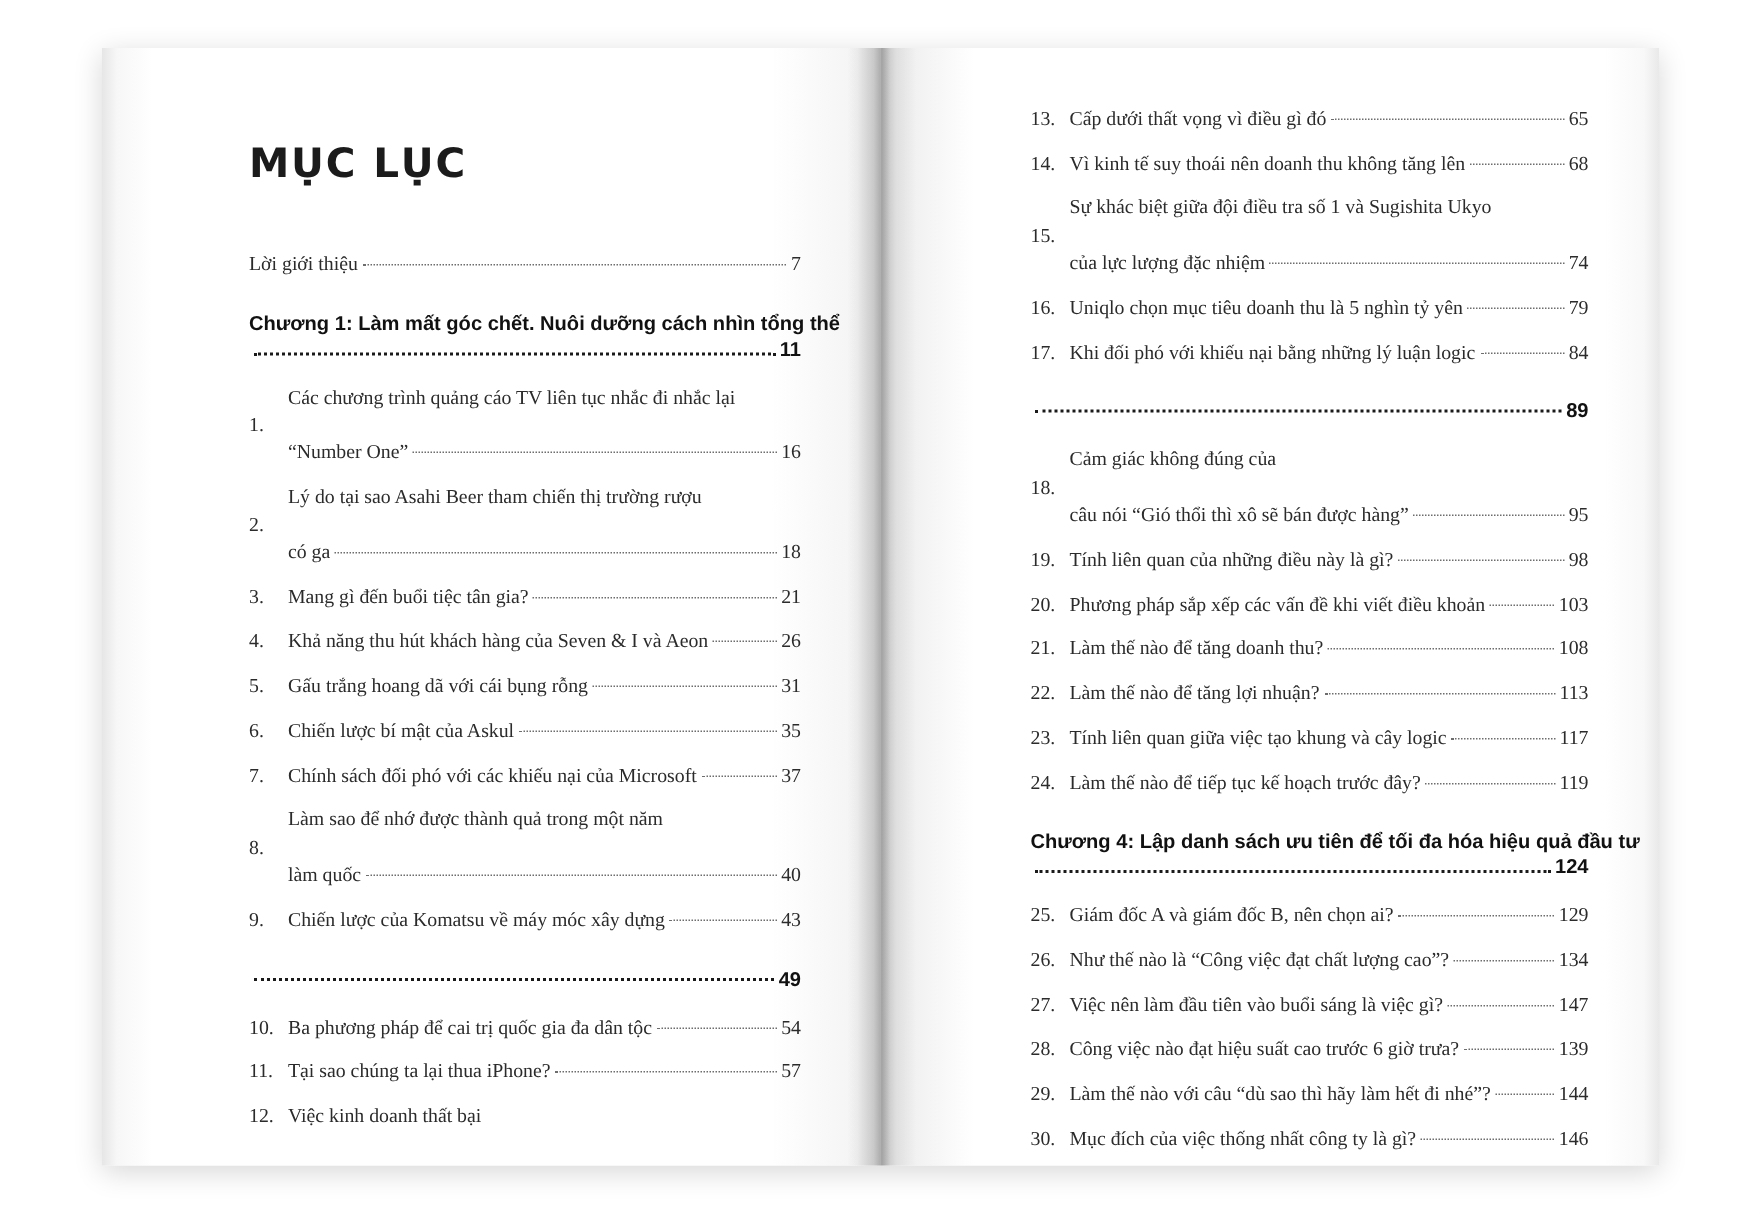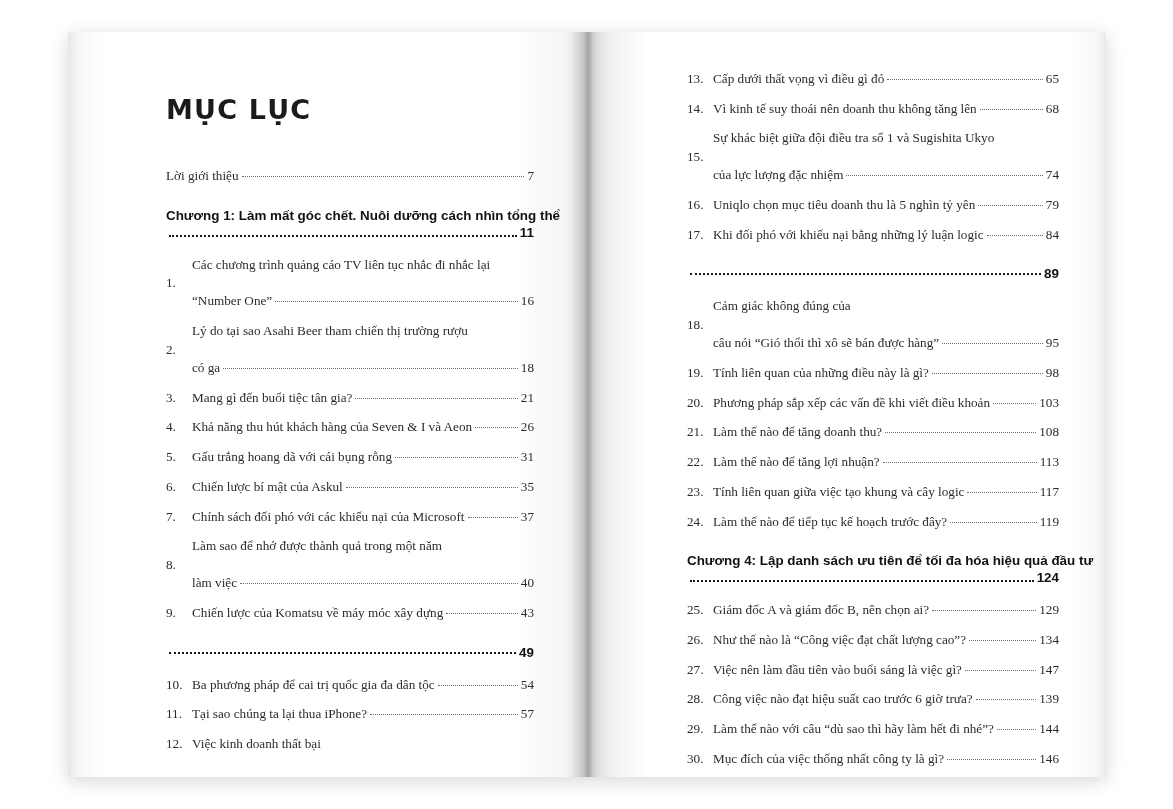--- a/index.html
+++ b/index.html
@@ -277,21 +277,21 @@
           </div>
         </div>
 
         <div class="entry">
           <div class="num">8.</div>
           <div class="body">
             <div class="line">
                 <span class="txt wrap">Làm sao để nhớ được thành quả trong một năm</span>
               </div>
             <div class="line sub">
-              <span class="txt">làm việc</span>
+              <span class="txt">làm quốc</span>
               <span class="dots"></span>
               <span class="pg">40</span>
             </div>
           </div>
         </div>
 
         <div class="entry">
           <div class="num">9.</div>
           <div class="body">
             <div class="line">

